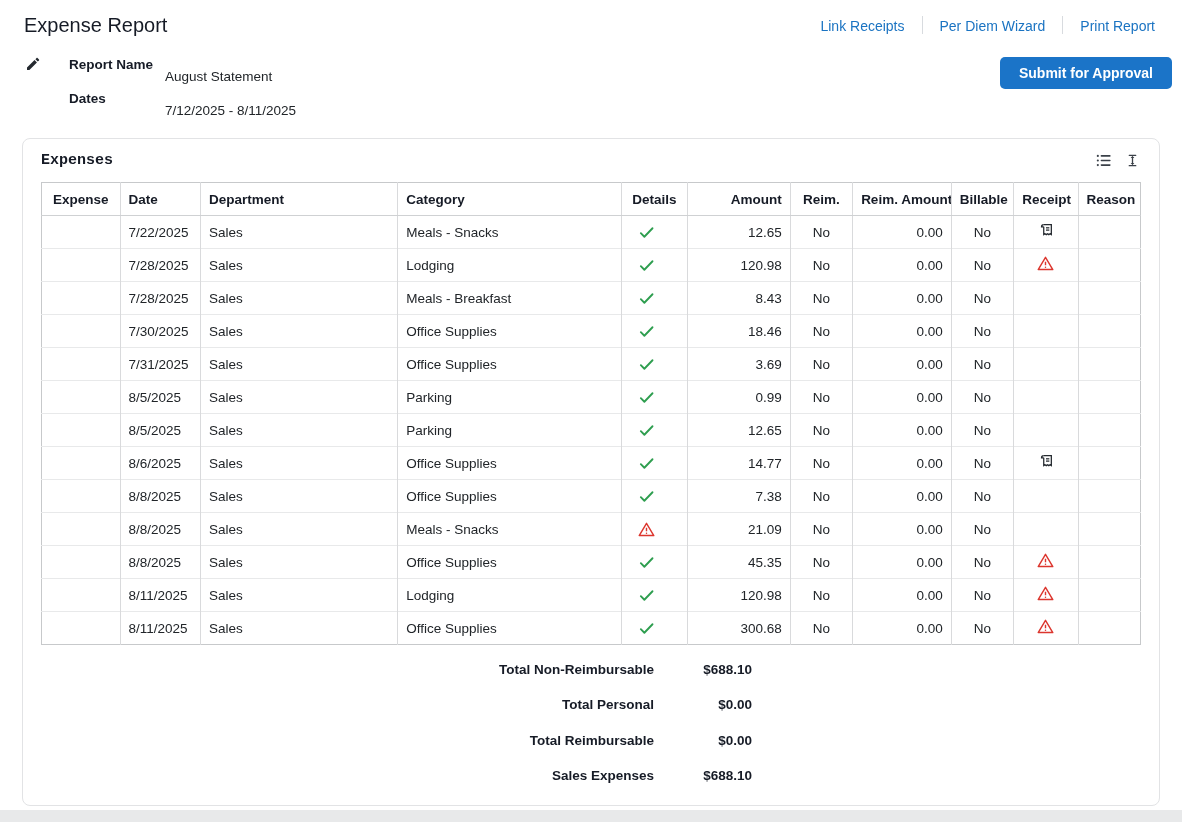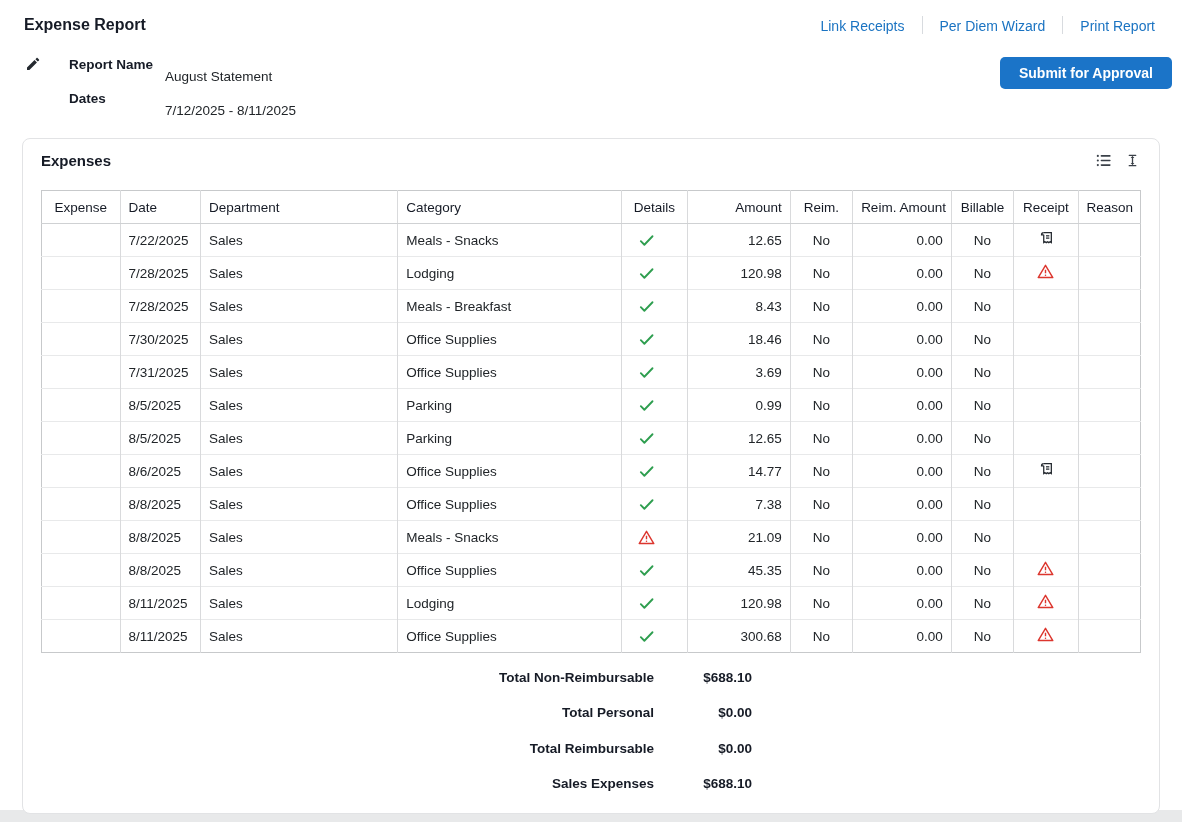--- a/index.html
+++ b/index.html
@@ -10,49 +10,49 @@
   html,body{margin:0;padding:0;}
   body{
     width:1182px;height:822px;background:#e8e9ea;
     font-family:"Liberation Sans",sans-serif;color:var(--ink);
     overflow:hidden;
   }
   .page{position:relative;width:1182px;height:810px;background:#fff;}
 
   
   .topbar{display:flex;justify-content:space-between;align-items:center;padding:12px 10px 0 24px;}
-  .page-title{font-size:16px;font-weight:700;color:var(--ink-dark);margin:0;line-height:26px;}
+  .page-title{font-size:20px;font-weight:400;color:var(--ink-dark);margin:0;line-height:26px;}
   .nav-links{display:flex;align-items:flex-end;font-size:14px;}
   .nav-link{color:var(--blue);padding:0 17px;cursor:pointer;white-space:nowrap;}
   .nav-sep{width:1px;height:18px;background:#d8dbdf;}
 
   
   .meta-section{padding:16px 0 0 25px;font-size:13.5px;}
   .meta-row{display:flex;align-items:center;margin-bottom:14px;height:20px;}
   .meta-icon-slot{width:21px;display:flex;align-items:center;}
   .meta-label{font-weight:700;width:119px;color:var(--ink-dark);padding-left:23px;}
   .meta-value{color:var(--ink);margin-top:24px;}
   .submit-btn{
     position:absolute;top:57px;right:10px;height:32px;padding:0 19px;
     background:var(--btn);color:#fff;font-weight:700;font-size:14px;
     font-family:"Liberation Sans",sans-serif;border:none;border-radius:5px;cursor:pointer;
   }
 
   
   .card{margin:30px 22px 0 22px;background:#fff;border:1px solid #e2e3e5;border-radius:8px;padding:13px 18px 16px 18px;}
-  .card-header{display:flex;justify-content:space-between;align-items:flex-start;margin-bottom:21px;}
+  .card-header{display:flex;justify-content:space-between;align-items:flex-start;margin-bottom:13px;font-family:Liberation Mono, monospace;}
   .card-title{font-size:15px;font-weight:700;color:var(--ink-dark);}
   .card-icons{display:flex;align-items:center;gap:13px;padding-right:2px;}
   .card-icon{display:inline-flex;cursor:pointer;}
 
   
   table{border-collapse:collapse;width:100%;table-layout:fixed;font-size:13.5px;border:1px solid #c7c9cb;}
   th,td{border-right:1px solid #d9dadc;padding:0 8px;height:33px;overflow:hidden;white-space:nowrap;}
   th:last-child,td:last-child{border-right:none;padding-left:8px;}
-  thead th{font-weight:400;text-align:left;border-bottom:1px solid #cfd1d3;color:var(--ink-dark);margin-top:39px;}
+  thead th{font-weight:700;text-align:left;border-bottom:1px solid #cfd1d3;color:var(--ink-dark);margin-top:39px;}
   tbody tr{border-bottom:1px solid #e8e9ea;}
   tbody tr:last-child{border-bottom:none;}
   .center{text-align:center;}
   .right{text-align:right;}
   .icons{display:inline-flex;align-items:center;gap:15px;vertical-align:middle;}
   .icon-btn{display:inline-flex;align-items:center;cursor:pointer;}
   .icon-static{display:inline-flex;align-items:center;}
   .amount-wrap{display:inline-flex;align-items:center;gap:7px;vertical-align:middle;}
   svg{display:block;}
 

